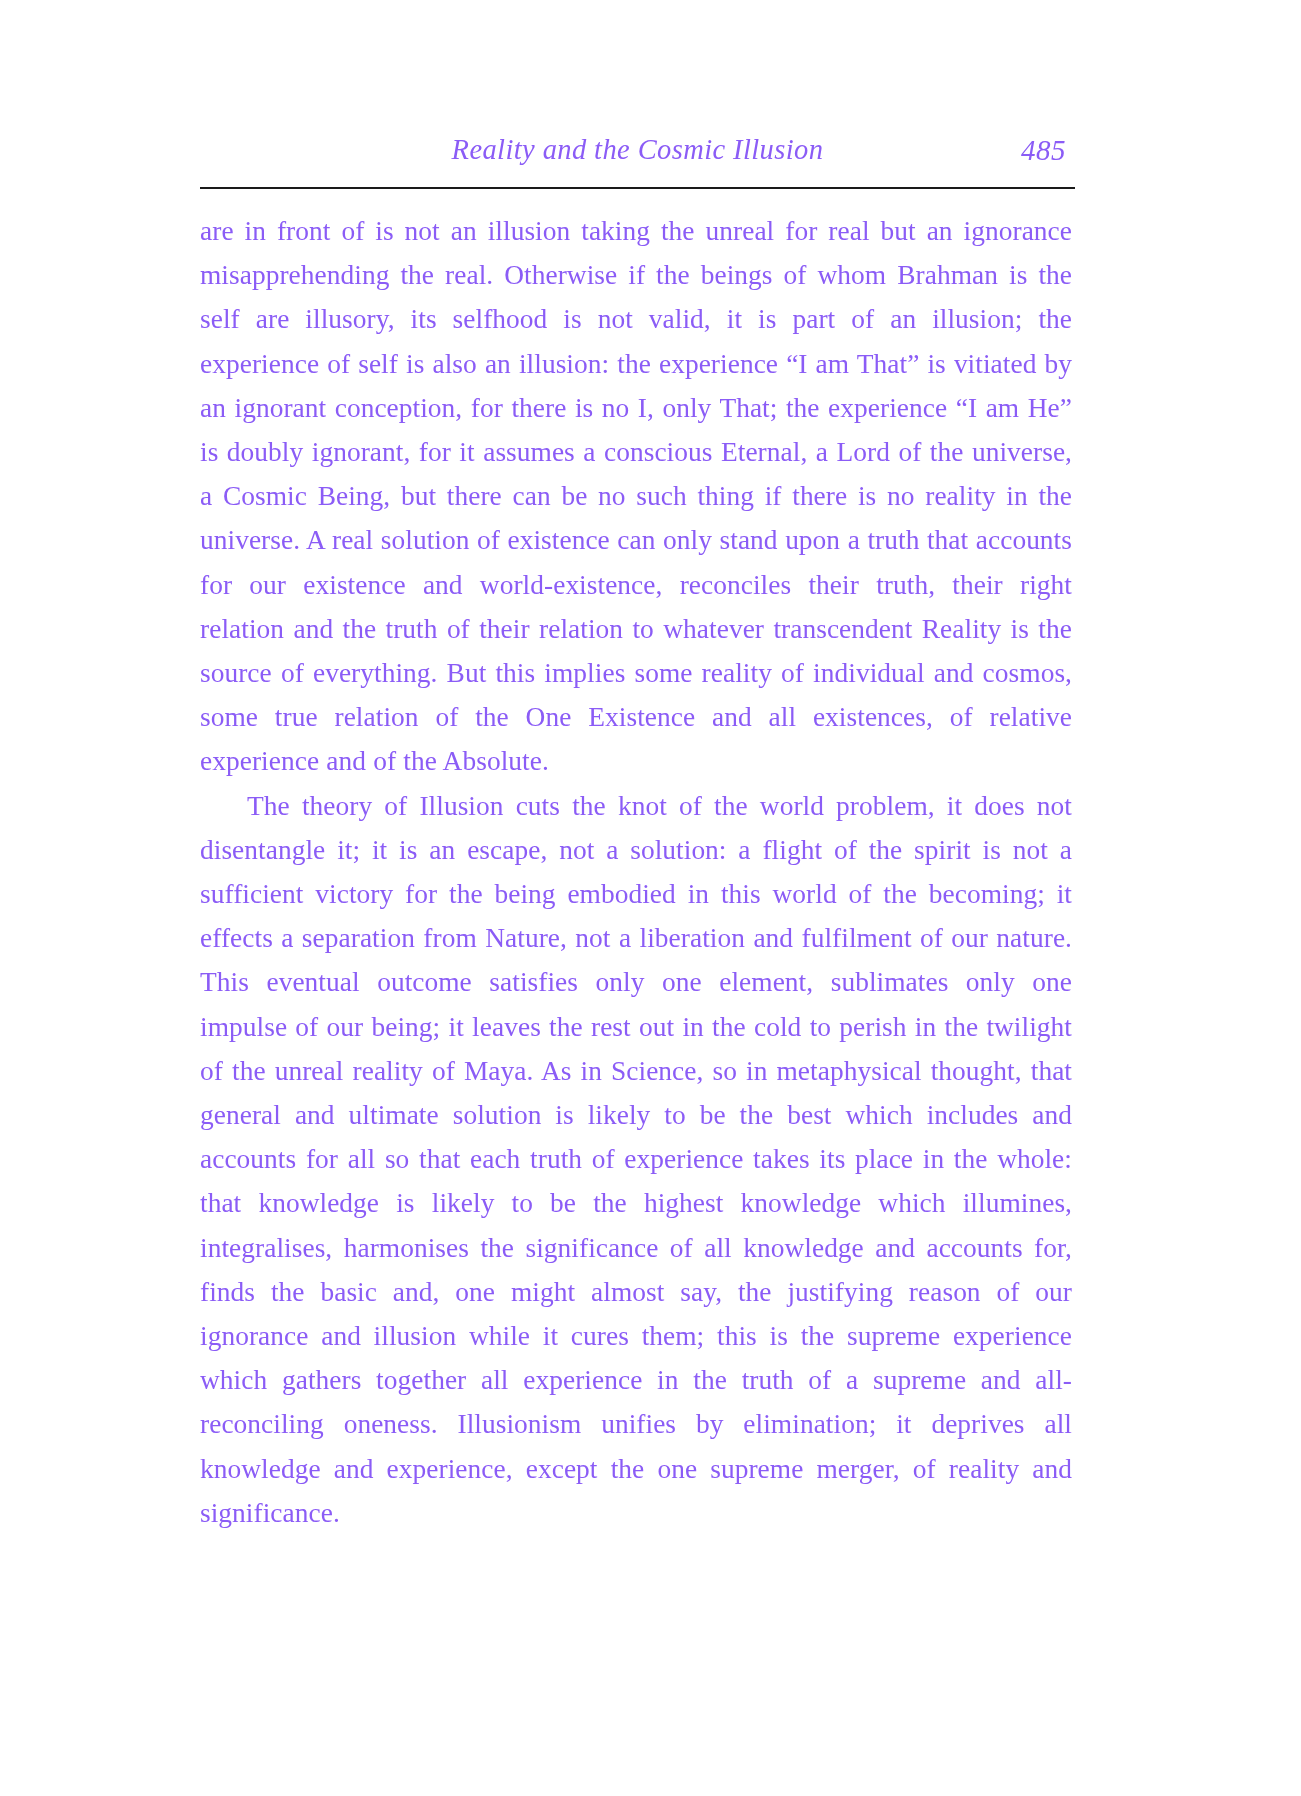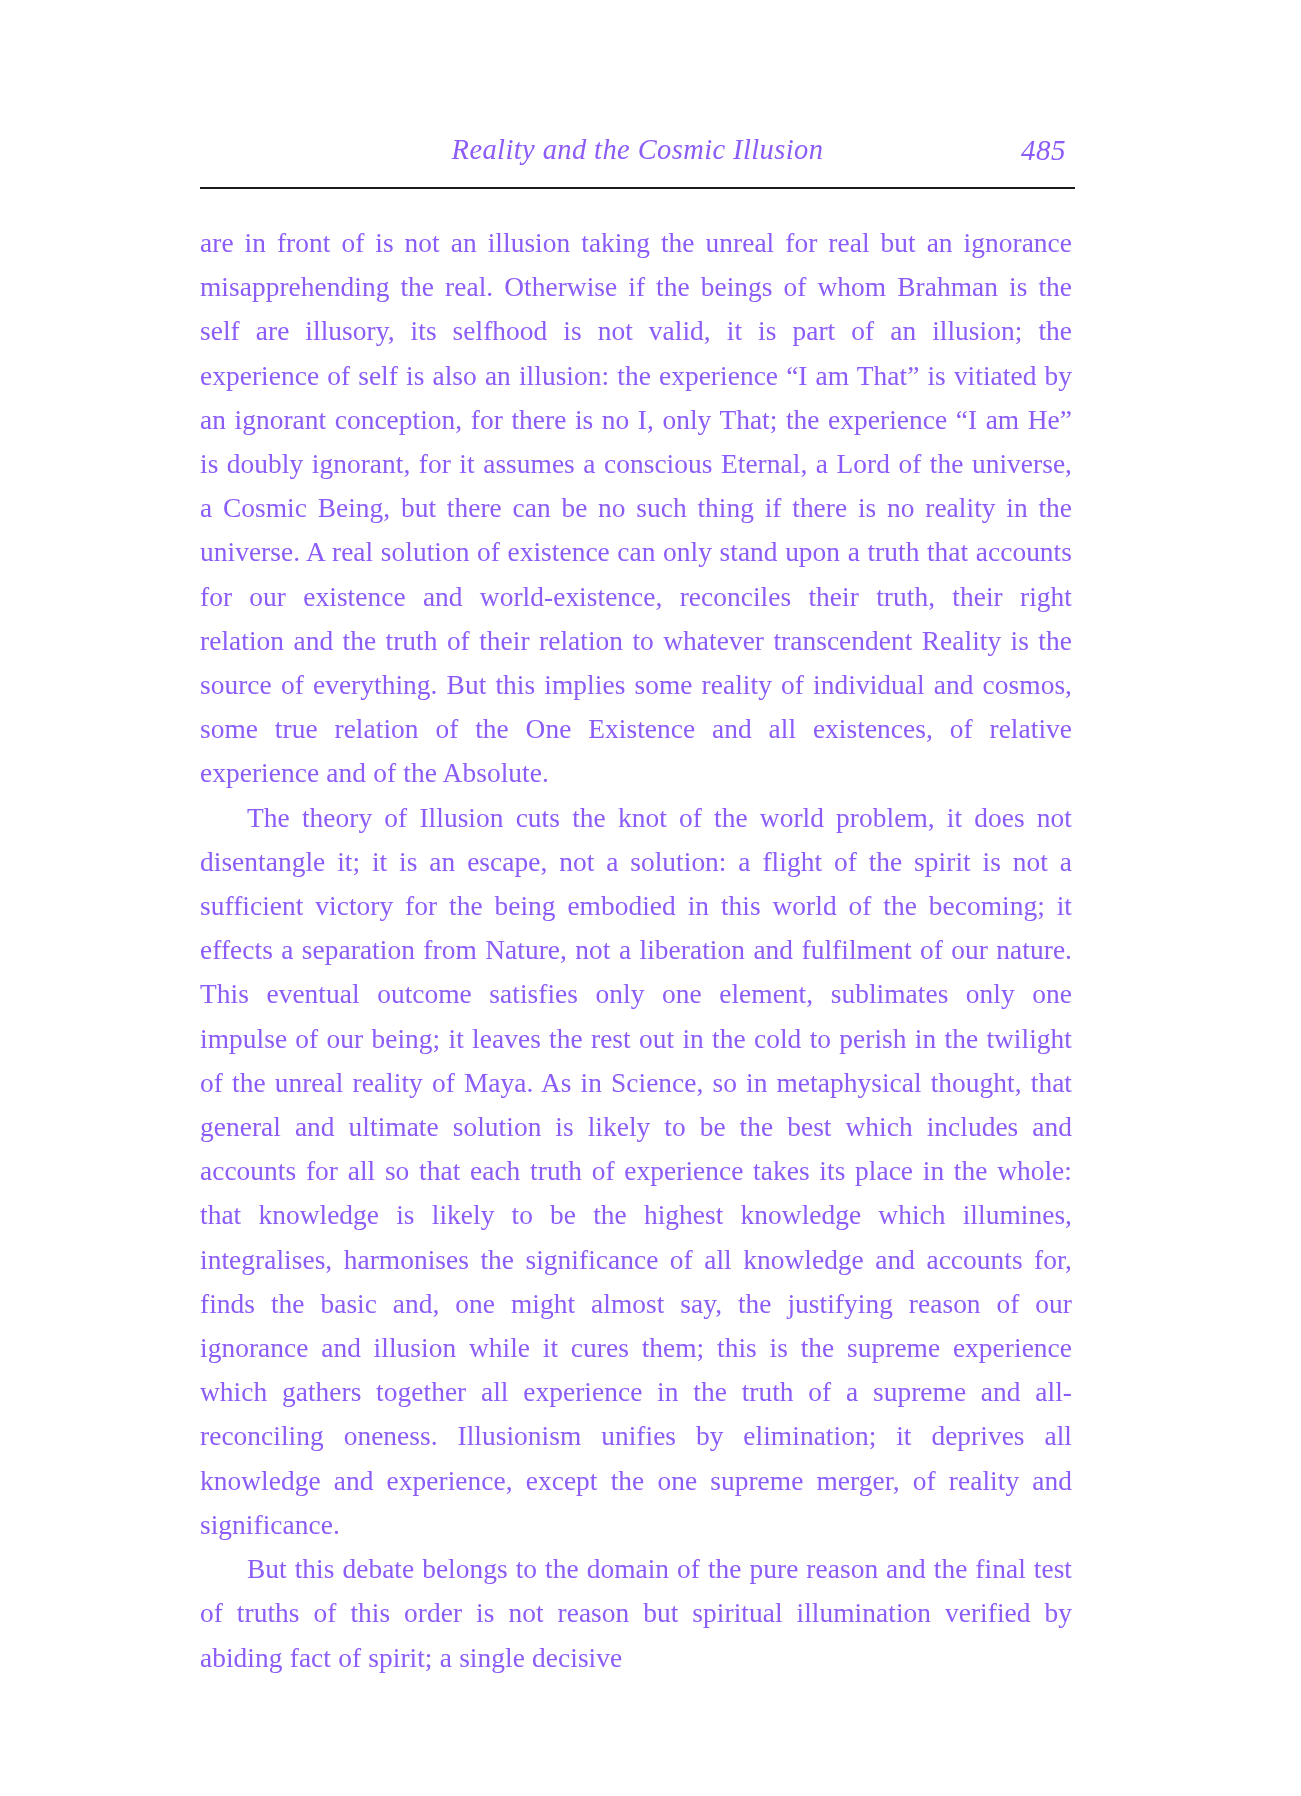--- a/index.html
+++ b/index.html
@@ -51,21 +51,21 @@
     left: 200px;
     top: 183px;
     width: 875px;
     height: 2px;
     background: #1a1a1a;
   }
   
   .textblock {
     position: absolute;
     left: 200px;
-    top: 217px;
+    top: 205px;
     width: 872px;
   }
   .para {
     margin: 0;
     text-align: justify;
     text-align-last: left;
     font-size: 27.4px;
     line-height: 44.2px;
     letter-spacing: 0.05px;
     word-spacing: 0.3px;
@@ -86,16 +86,15 @@
   <div class="running-head">
     <div class="running-head-title">Reality and the Cosmic Illusion</div>
     <div class="running-head-folio">485</div>
   </div>
 
   <div class="head-rule"></div>
 
   <div class="textblock">
     <p class="para">are in front of is not an illusion taking the unreal for real but an ignorance misapprehending the real. Otherwise if the beings of whom Brahman is the self are illusory, its selfhood is not valid, it is part of an illusion; the experience of self is also an illusion: the experience “I am That” is vitiated by an ignorant conception, for there is no I, only That; the experience “I am He” is doubly ignorant, for it assumes a conscious Eternal, a Lord of the universe, a Cosmic Being, but there can be no such thing if there is no reality in the universe. A real solution of existence can only stand upon a truth that accounts for our existence and world-existence, reconciles their truth, their right relation and the truth of their relation to whatever transcendent Reality is the source of everything. But this implies some reality of individual and cosmos, some true relation of the One Existence and all existences, of relative experience and of the Absolute.</p>
     <p class="para indent">The theory of Illusion cuts the knot of the world problem, it does not disentangle it; it is an escape, not a solution: a flight of the spirit is not a sufficient victory for the being embodied in this world of the becoming; it effects a separation from Nature, not a liberation and fulfilment of our nature. This eventual outcome satisfies only one element, sublimates only one impulse of our being; it leaves the rest out in the cold to perish in the twilight of the unreal reality of Maya. As in Science, so in metaphysical thought, that general and ultimate solution is likely to be the best which includes and accounts for all so that each truth of experience takes its place in the whole: that knowledge is likely to be the highest knowledge which illumines, integralises, har­monises the significance of all knowledge and accounts for, finds the basic and, one might almost say, the justifying reason of our ignorance and illusion while it cures them; this is the supreme experience which gathers together all experience in the truth of a supreme and all-reconciling oneness. Illusionism unifies by elimination; it deprives all knowledge and experience, except the one supreme merger, of reality and significance.</p>
-    <p class="para indent">But this debate belongs to the domain of the pure reason and the final test of truths of this order is not reason but spiritual illumination verified by abiding fact of spirit; a single decisive</p>
   </div>
 
 </div>
 
 </body></html>

